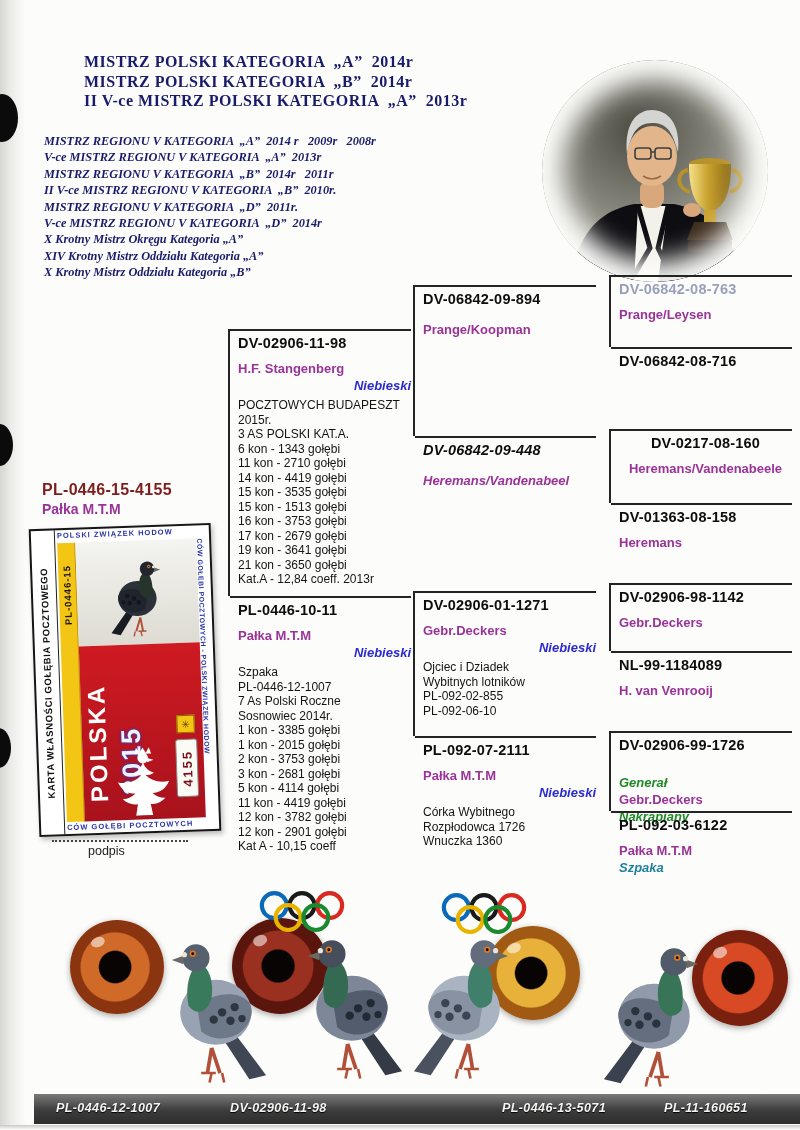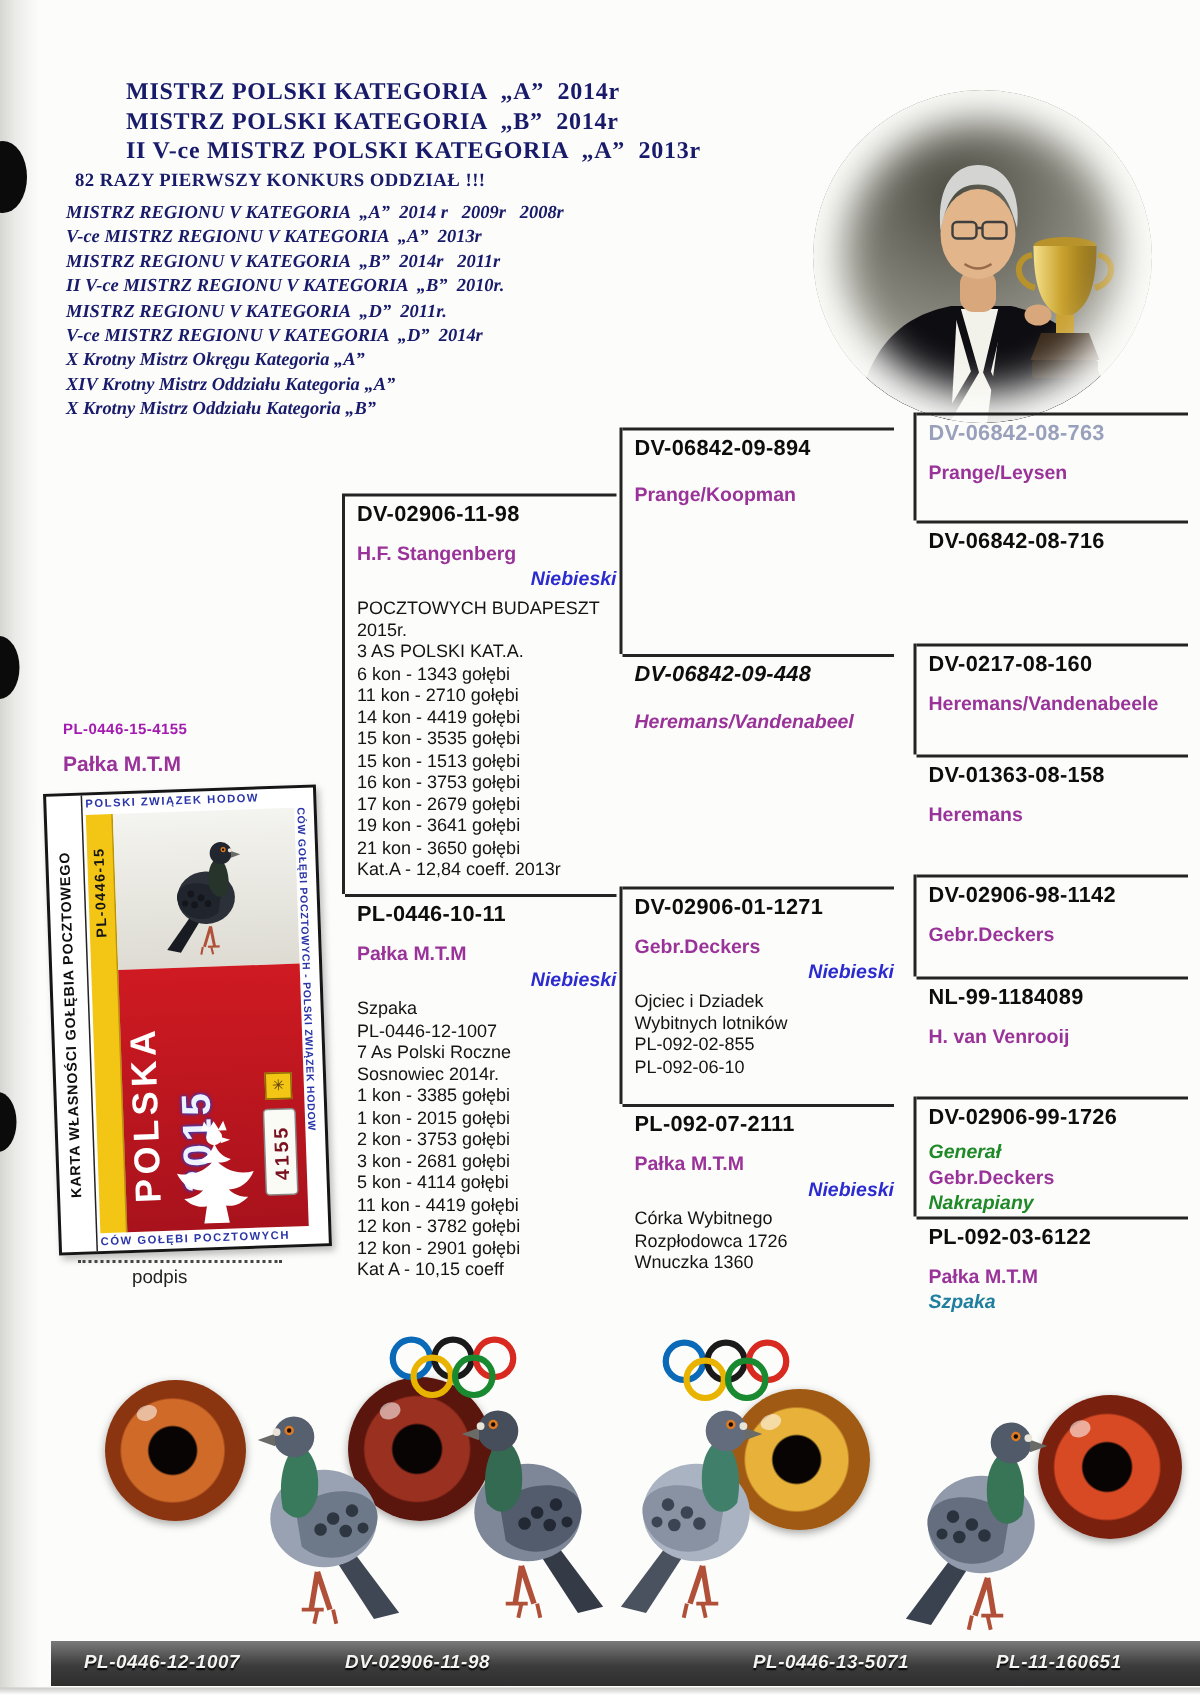--- a/index.html
+++ b/index.html
@@ -22,21 +22,21 @@
   .title-callout { position:absolute; left:50px; top:113px; font:bold 12.5px/15px "Liberation Serif", serif; color:#181a6a; letter-spacing:.3px; }
   .titles-region { position:absolute; left:44px; top:133px; }
   .titles-region div { font:bold italic 12.3px/16.4px "Liberation Serif", serif; color:#181a6a; white-space:pre; }
 
   
   .photo { position:absolute; left:542px; top:60px; width:226px; height:222px; border-radius:50%; overflow:hidden; background:#d8d8d2; }
   .photo svg { display:block; width:100%; height:100%; }
   .photo::after { content:""; position:absolute; inset:0; border-radius:50%; box-shadow: inset 0 0 26px 20px #fcfcfa; }
 
   
-  .owner-ring { position:absolute; left:42px; top:481px; font-size:10px; font-weight:bold; letter-spacing:.3px; color:#a21caf; }
+  .owner-ring { position:absolute; left:42px; top:481px; font-size:16px; font-weight:bold; letter-spacing:.3px; color:#7f1d1d; }
   .owner-name { position:absolute; left:42px; top:501px; font-size:14px; font-weight:bold; color:#9a3399; }
 
   
   .card { position:absolute; left:34px; top:526px; width:182px; height:308px; background:#fff;
           border:2px solid #161616; transform:rotate(-2deg); box-shadow:2px 3px 5px rgba(0,0,0,.25); }
   .card-left { position:absolute; left:0; top:0; width:24px; height:100%; border-right:1.5px solid #222;
                display:flex; align-items:center; justify-content:center; }
   .card-left span { writing-mode:vertical-rl; transform:rotate(180deg); font-size:9.5px; font-weight:bold;
                     letter-spacing:.6px; color:#0e0e0e; white-space:nowrap; }
   .card-top { position:absolute; left:26px; top:1px; right:14px; height:12px; font-size:7.5px; font-weight:bold;
@@ -72,32 +72,32 @@
 
   
   .block { position:absolute; width:181px; }
   .topline { border-top:2px solid #242424; margin-bottom:4px; }
   .ped-id { font-size:14.5px; font-weight:bold; letter-spacing:.2px; color:#0d0d0d; margin-left:8px; }
   .ped-id.faded { color:#99a0bb; }
   .ped-name { font-size:13px; font-weight:bold; color:#9a3399; margin-left:8px; margin-top:10px; }
   .mt16 .ped-name { margin-top:15px; }
   .ped-color { font-size:13px; font-weight:bold; font-style:italic; color:#2b2bd0; margin-left:8px; margin-top:2px;text-align:right; }
   .ped-green { font-size:13px; font-weight:bold; font-style:italic; color:#1f8a28; margin-left:8px; margin-top:2px; }
-  .ped-green.first { margin-top:7px; }
+  .ped-green.first { margin-top:22px; }
   .ped-green + .ped-name { margin-top:2px; }
   .ped-teal { font-size:13px; font-weight:bold; font-style:italic; color:#1f7f9f; margin-left:8px; margin-top:2px; }
   .ped-lines { margin-top:5px; margin-left:8px; }
   .ped-line { font-size:12px; line-height:14.5px; color:#141414; }
   .vline { position:absolute; width:2px; background:#242424; }
 
   .b-sire { left:230px; top:329px; }  .b-dam { left:230px; top:596px; }
   .b-gp0 { left:415px; top:285px; }   .b-gp1 { left:415px; top:436px;font-style:italic; }
   .b-gp2 { left:415px; top:591px; }   .b-gp3 { left:415px; top:736px; }
   .b-gg0 { left:611px; top:275px; }   .b-gg1 { left:611px; top:347px; }
-  .b-gg2 { left:611px; top:429px; }   .b-gg3 { left:611px; top:503px; }
+  .b-gg2 { left:611px; top:429px;text-align:center; }   .b-gg3 { left:611px; top:503px; }
   .b-gg4 { left:611px; top:583px; }   .b-gg5 { left:611px; top:651px; }
   .b-gg6 { left:611px; top:731px; }   .b-gg7 { left:611px; top:811px; }
 
   .v-col2  { left:228px; top:329px; height:267px; }
   .v-col3a { left:413px; top:285px; height:151px; }
   .v-col3b { left:413px; top:591px; height:145px; }
   .v-col4a { left:609px; top:275px; height:72px; }
   .v-col4b { left:609px; top:429px; height:74px; }
   .v-col4c { left:609px; top:583px; height:68px; }
   .v-col4d { left:609px; top:731px; height:80px; }
@@ -170,21 +170,20 @@
   <div class="punch pu2"></div>
   <div class="punch pu3"></div>
   <div class="scan-bottom"></div>
 
   <div class="titles-main">
 
   <div>MISTRZ POLSKI KATEGORIA  „A”  2014r</div>
       <div>MISTRZ POLSKI KATEGORIA  „B”  2014r</div>
       <div>II V-ce MISTRZ POLSKI KATEGORIA  „A”  2013r</div>
     </div>
-  <div class="title-callout">82 RAZY PIERWSZY KONKURS ODDZIAŁ !!!</div>
   <div class="titles-region">
 
   <div>MISTRZ REGIONU V KATEGORIA  „A”  2014 r   2009r   2008r</div>
       <div>V-ce MISTRZ REGIONU V KATEGORIA  „A”  2013r</div>
       <div>MISTRZ REGIONU V KATEGORIA  „B”  2014r   2011r</div>
       <div>II V-ce MISTRZ REGIONU V KATEGORIA  „B”  2010r.</div>
       <div>MISTRZ REGIONU V KATEGORIA  „D”  2011r.</div>
       <div>V-ce MISTRZ REGIONU V KATEGORIA  „D”  2014r</div>
       <div>X Krotny Mistrz Okręgu Kategoria „A”</div>
       <div>XIV Krotny Mistrz Oddziału Kategoria „A”</div>

